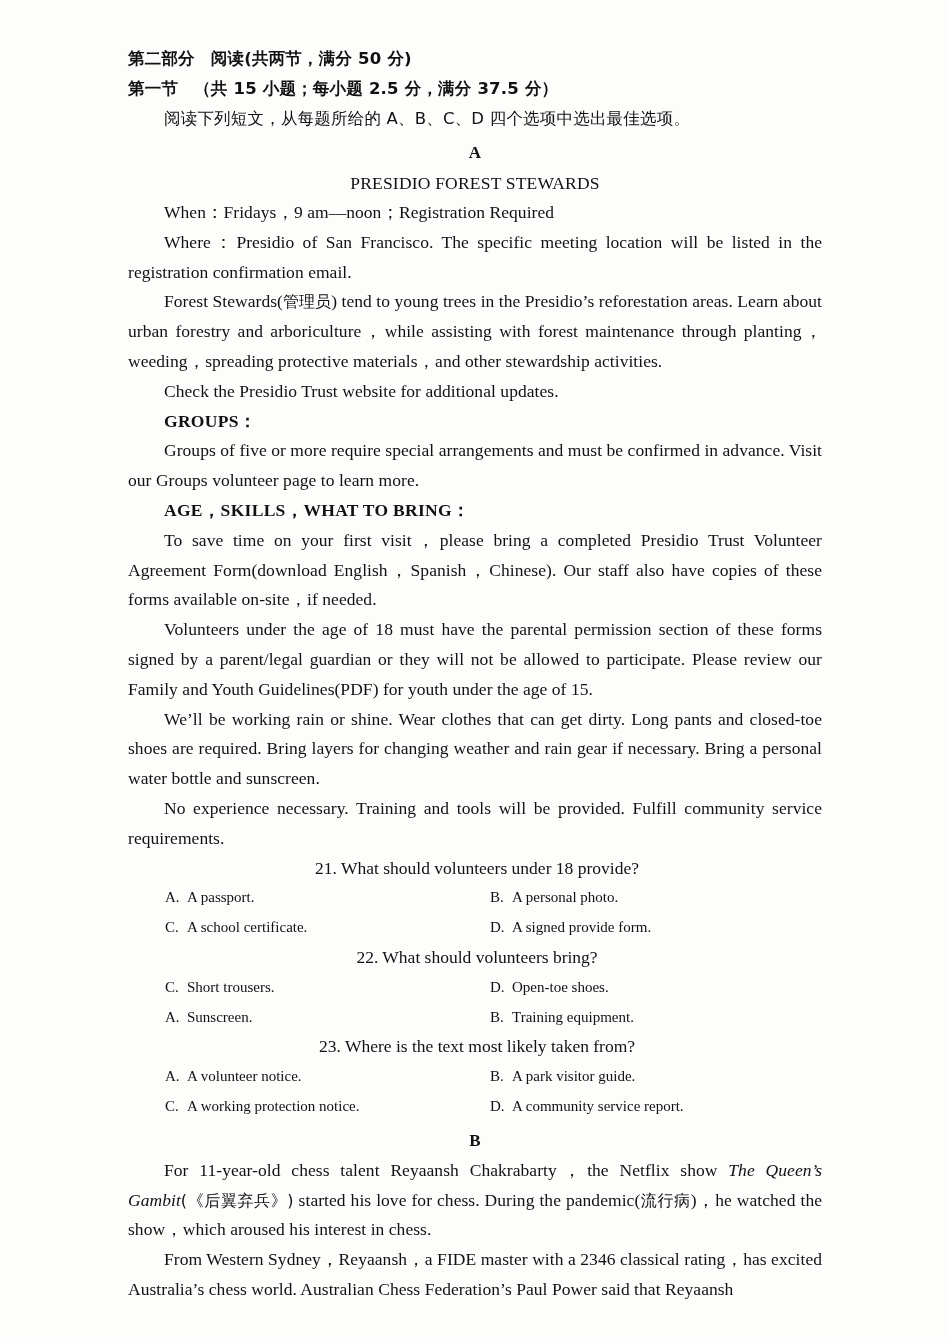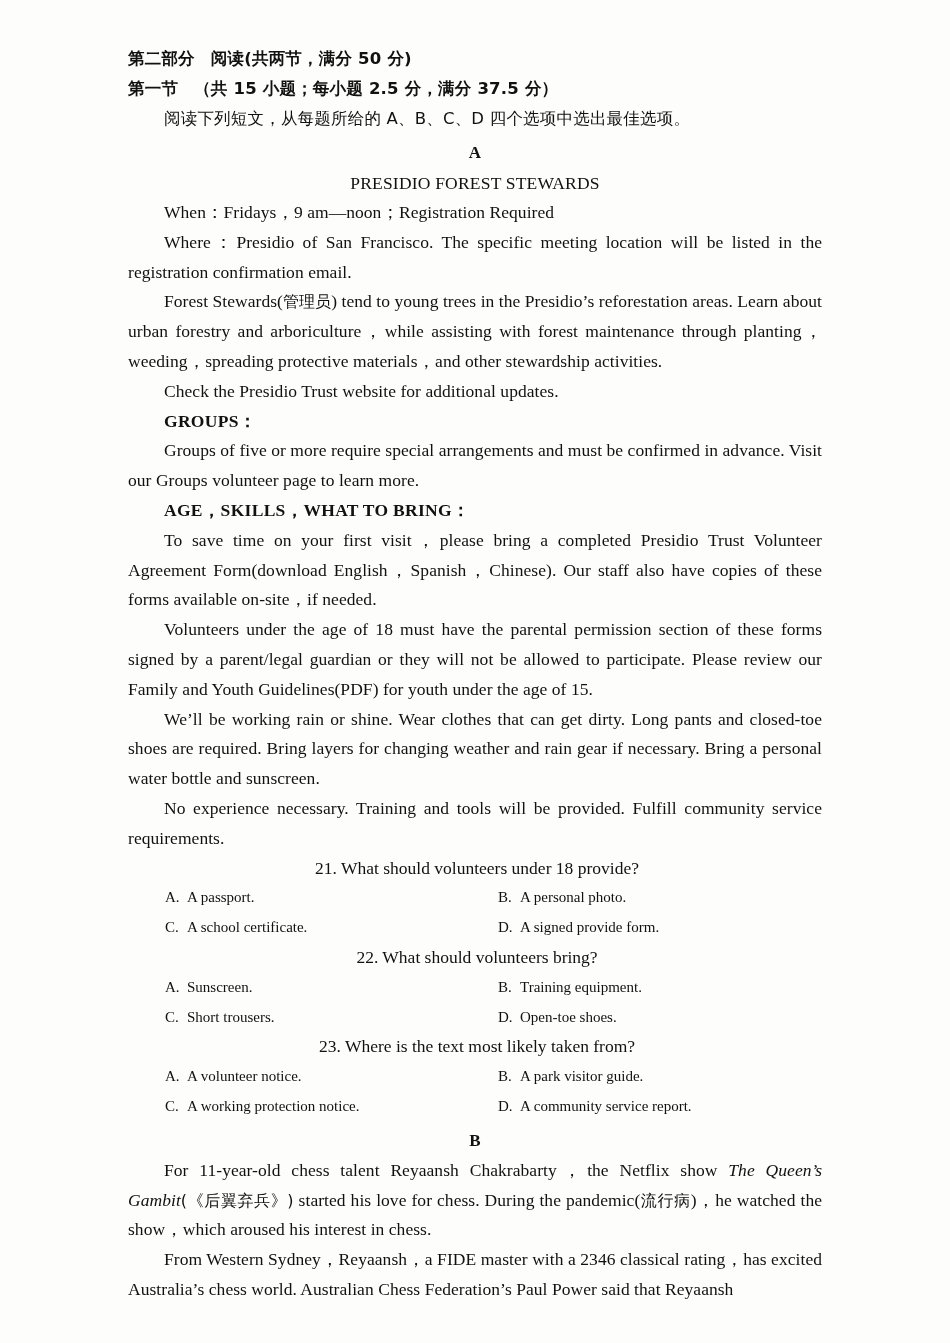--- a/index.html
+++ b/index.html
@@ -100,21 +100,21 @@
     position: relative;
     height: 29.8px;
     line-height: 29.8px;
   }
   .opt {
     position: absolute;
     white-space: nowrap;
     font-size: 15px;
   }
   .opt.col-left  { left: 37px; }
-  .opt.col-right { left: 362px; margin-left: 8px; }
+  .opt.col-right { left: 362px; }
   .opt .letter {
     display: inline-block;
     min-width: 22px;
   }
 </style>
 </head>
 <body>
 
 <div class="page">
   <div class="content">
@@ -155,26 +155,26 @@
       </span>
       <span class="opt-row">
         <span class="opt col-left"><span class="letter">C.</span><span>A school certificate.</span></span>
         <span class="opt col-right"><span class="letter">D.</span><span>A signed provide form.</span></span>
       </span>
     </div>
 
     <div class="question">
       <span class="q-stem"><span class="q-num">22.</span><span>What should volunteers bring?</span></span>
       <span class="opt-row">
+        <span class="opt col-left"><span class="letter">C.</span><span>Short trousers.</span></span>
+        <span class="opt col-right"><span class="letter">D.</span><span>Open-toe shoes.</span></span>
+      </span>
+      <span class="opt-row">
         <span class="opt col-left"><span class="letter">A.</span><span>Sunscreen.</span></span>
         <span class="opt col-right"><span class="letter">B.</span><span>Training equipment.</span></span>
-      </span>
-      <span class="opt-row">
-        <span class="opt col-left"><span class="letter">C.</span><span>Short trousers.</span></span>
-        <span class="opt col-right"><span class="letter">D.</span><span>Open-toe shoes.</span></span>
       </span>
     </div>
 
     <div class="question">
       <span class="q-stem"><span class="q-num">23.</span><span>Where is the text most likely taken from?</span></span>
       <span class="opt-row">
         <span class="opt col-left"><span class="letter">A.</span><span>A volunteer notice.</span></span>
         <span class="opt col-right"><span class="letter">B.</span><span>A park visitor guide.</span></span>
       </span>
       <span class="opt-row">

